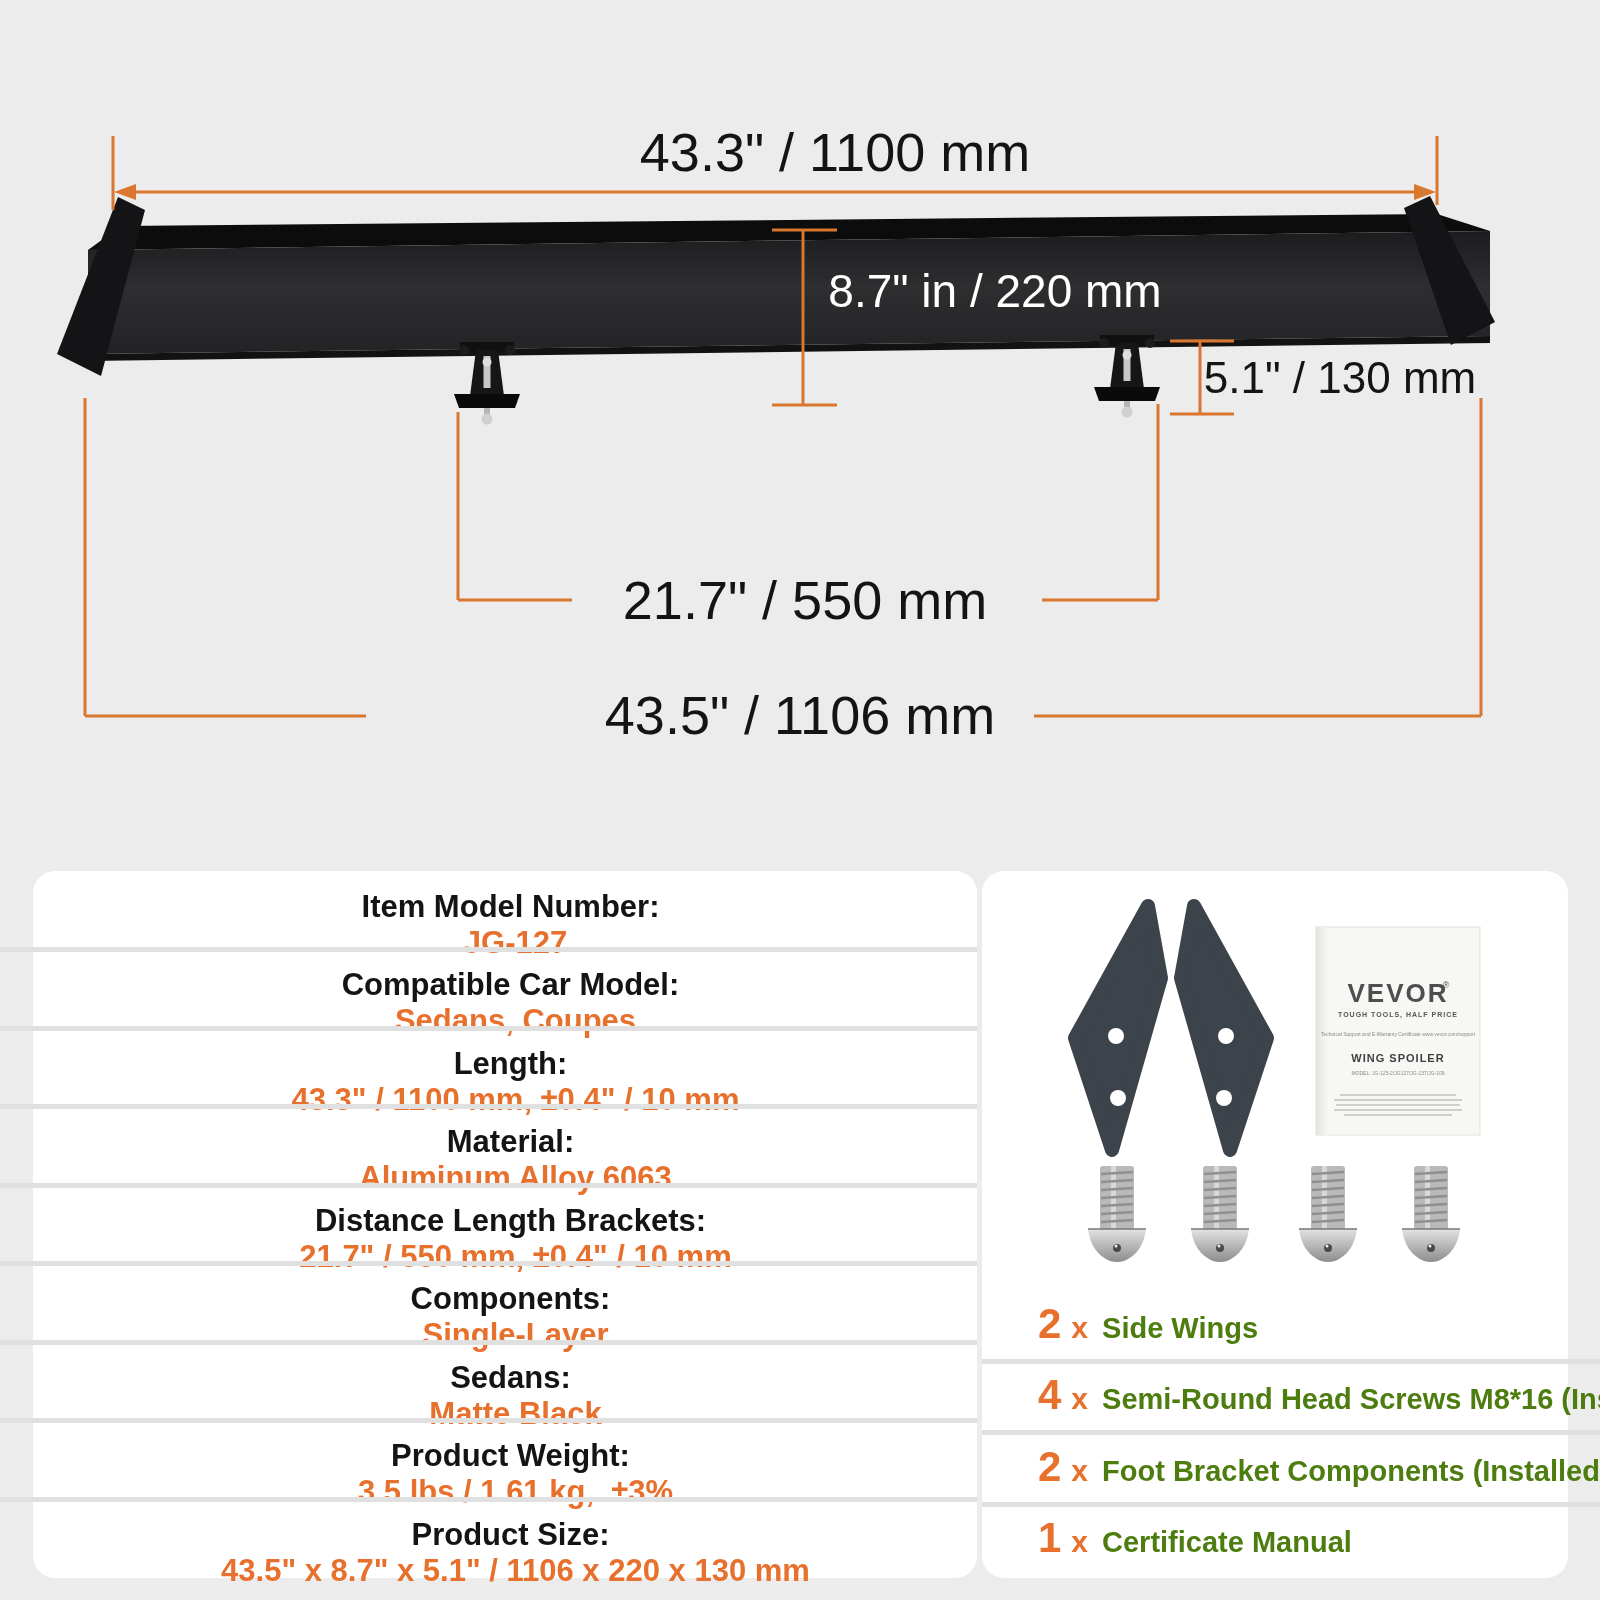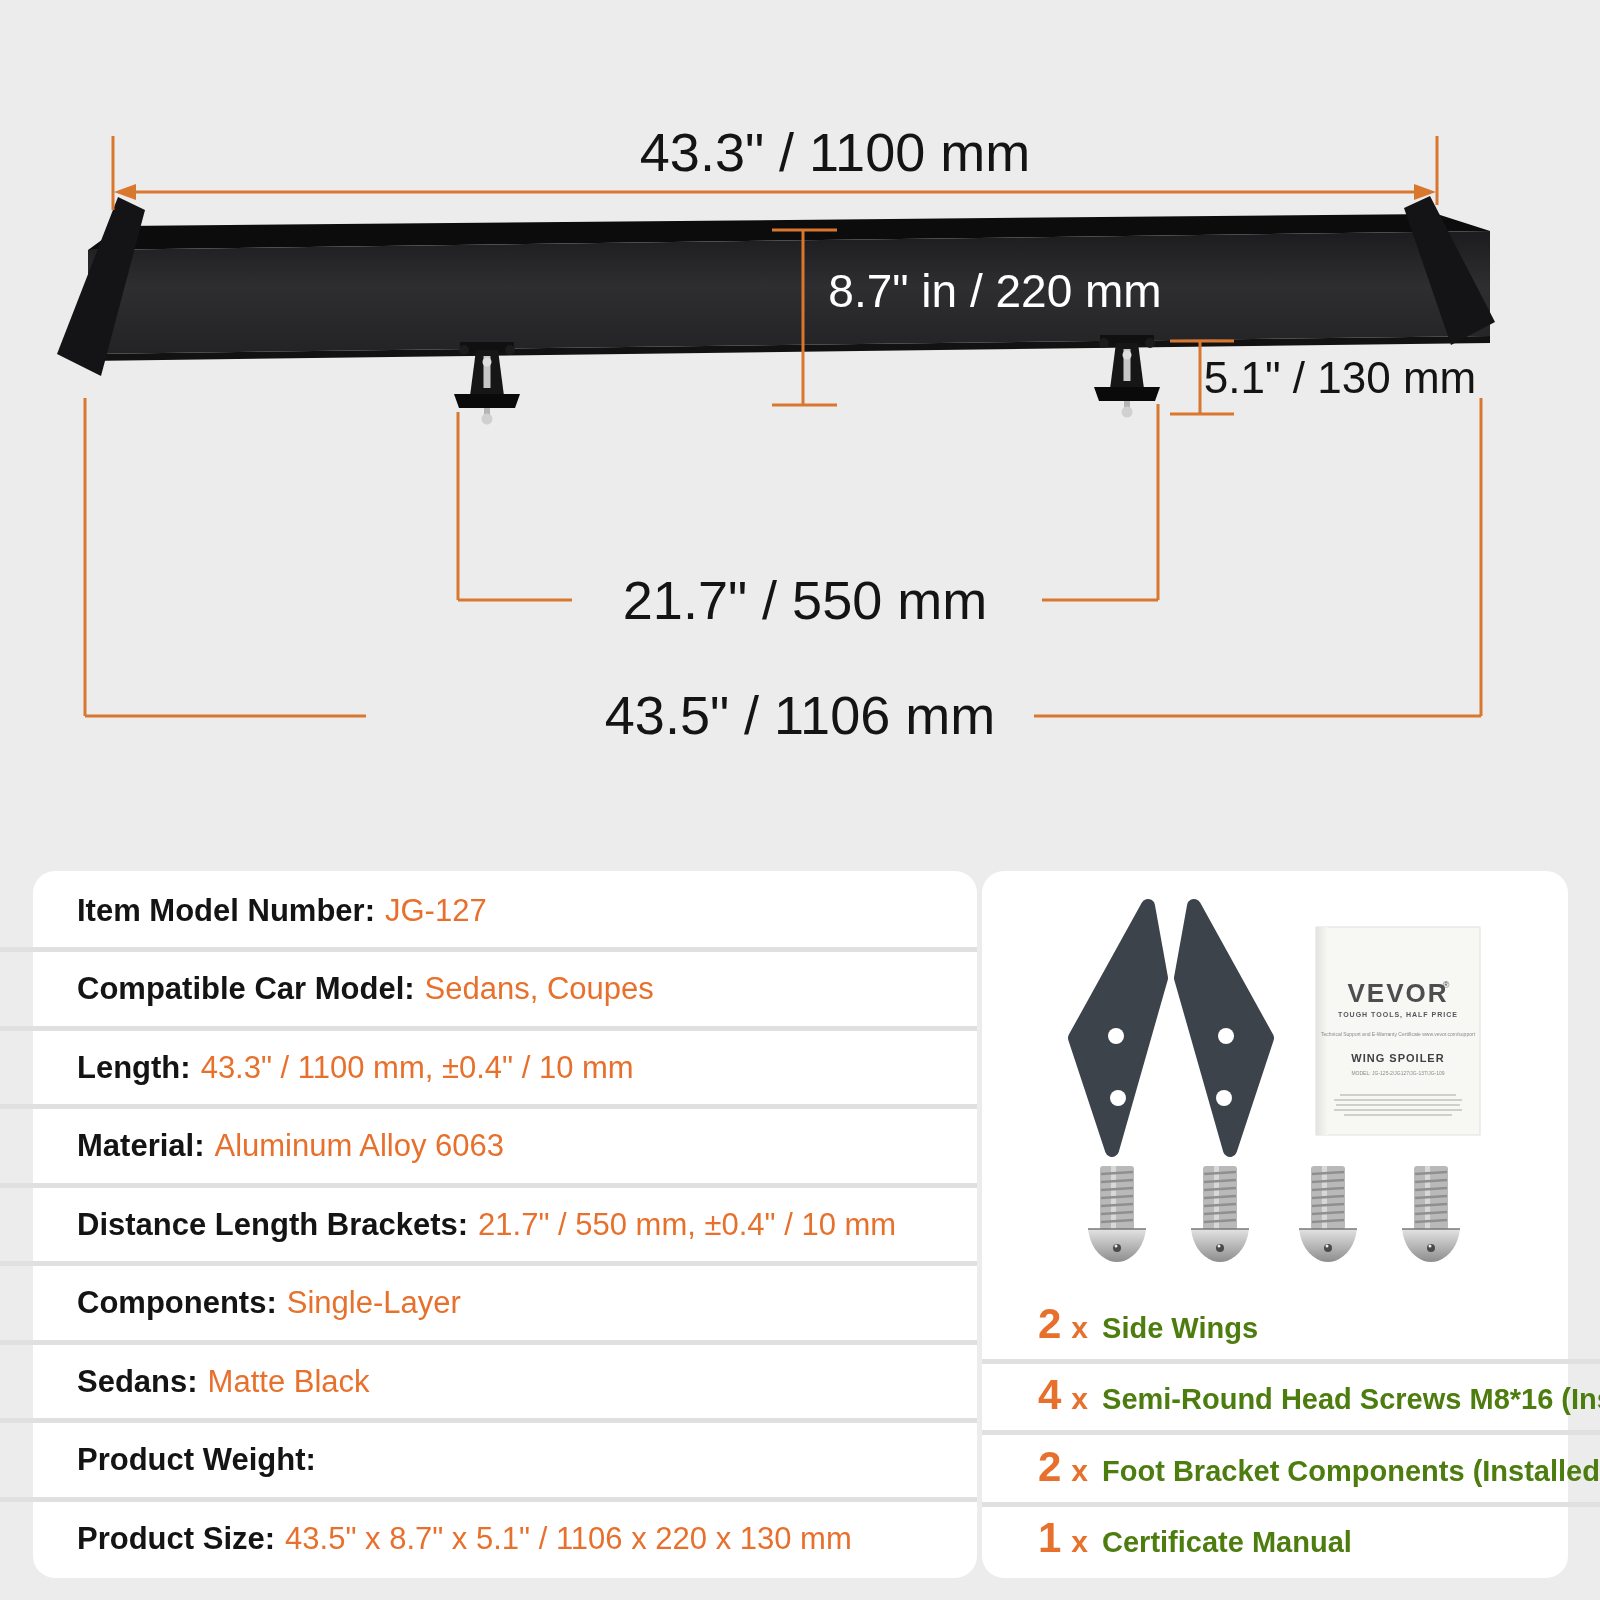--- a/index.html
+++ b/index.html
@@ -20,23 +20,24 @@
   .card{position:absolute;background:#ffffff;border-radius:22px;}
   #spec-card{left:33px;top:871px;width:944px;height:707px;}
   #package-card{left:982px;top:871px;width:586px;height:707px;}
   .h-divider{position:absolute;height:5px;background:#e0e0e0;}
   .h-divider.left-side{left:0;width:977px;}
   .h-divider.right-side{left:982px;width:618px;}
   .spec-row{
     position:absolute;left:0;width:944px;height:44px;
     display:flex;align-items:center;padding-left:77px;box-sizing:border-box;
     white-space:nowrap;
+    flex-direction:column;
   }
   .spec-label{font-weight:bold;font-size:31px;color:#141414;}
-  .spec-value{font-weight:normal;font-size:31px;color:#e7702c;margin-left:10px;}
+  .spec-value{font-weight:bold;font-size:31px;color:#e7702c;margin-left:10px;}
   .pkg-row{
     position:absolute;left:1038px;width:560px;height:52px;
     display:flex;align-items:baseline;white-space:nowrap;
   }
   .pkg-qty{font-weight:bold;font-size:42px;color:#e7702c;}
   .pkg-x{font-weight:bold;font-size:30px;color:#e7702c;margin-left:10px;}
   .pkg-name{font-weight:bold;font-size:29px;color:#4d7c0f;margin-left:14px;}
   #package-photos{position:absolute;left:982px;top:871px;}
   .manual-brand{font-size:26px;font-weight:bold;fill:#4e4e50;letter-spacing:2px;text-anchor:middle;}
   .manual-reg{font-size:9px;fill:#4e4e50;text-anchor:middle;}
@@ -215,20 +216,21 @@
 <div class="spec-row" style="top:1281px">
   <span class="spec-label">Components:</span>
   <span class="spec-value">Single-Layer</span>
 </div>
 <div class="spec-row" style="top:1360px">
   <span class="spec-label">Sedans:</span>
   <span class="spec-value">Matte Black</span>
 </div>
 <div class="spec-row" style="top:1438px">
   <span class="spec-label">Product Weight:</span>
+  <span class="spec-value">3.5 lbs / 1.61 kg, &nbsp;±3%</span>
 </div>
 <div class="spec-row" style="top:1517px">
   <span class="spec-label">Product Size:</span>
   <span class="spec-value">43.5" x 8.7" x 5.1" / 1106 x 220 x 130 mm</span>
 </div>
 
 <div class="pkg-row" style="top:1300px">
   <span class="pkg-qty">2</span>
   <span class="pkg-x">x</span>
   <span class="pkg-name">Side Wings</span>

